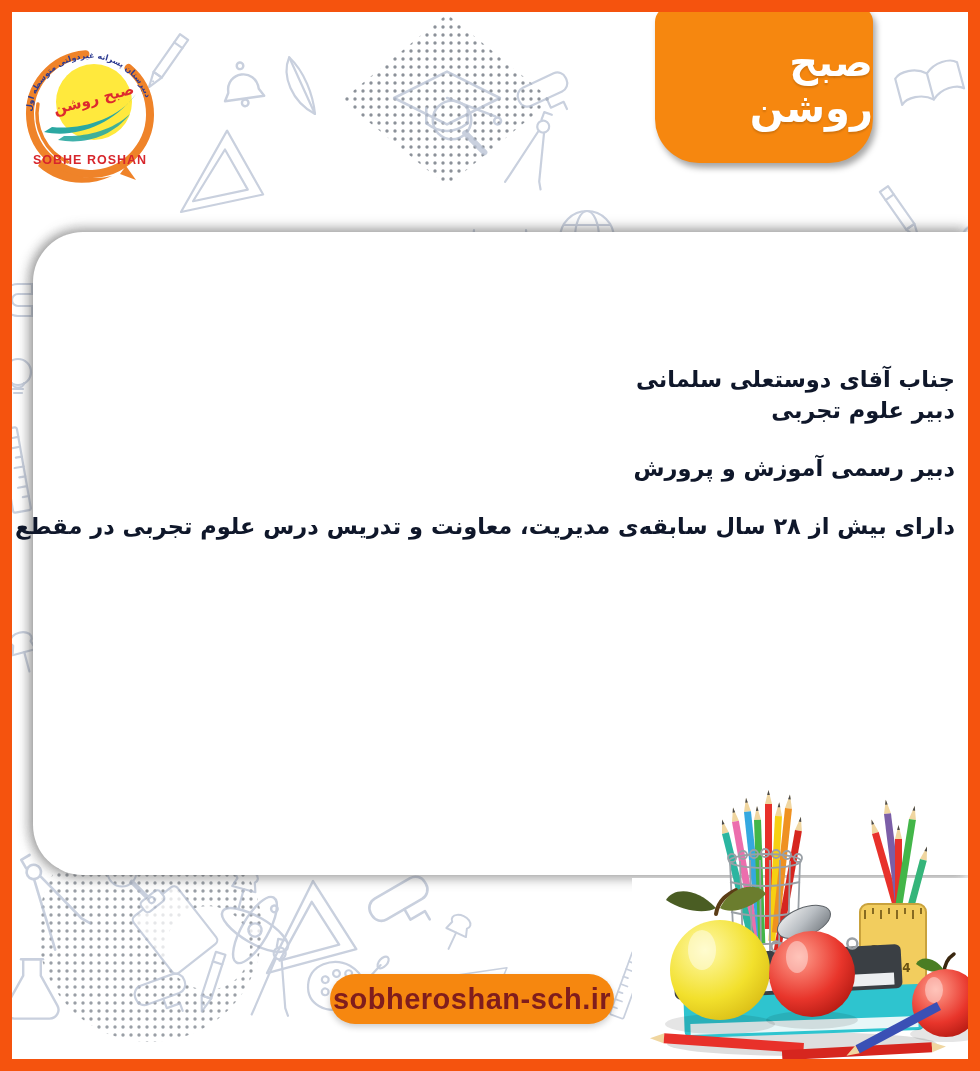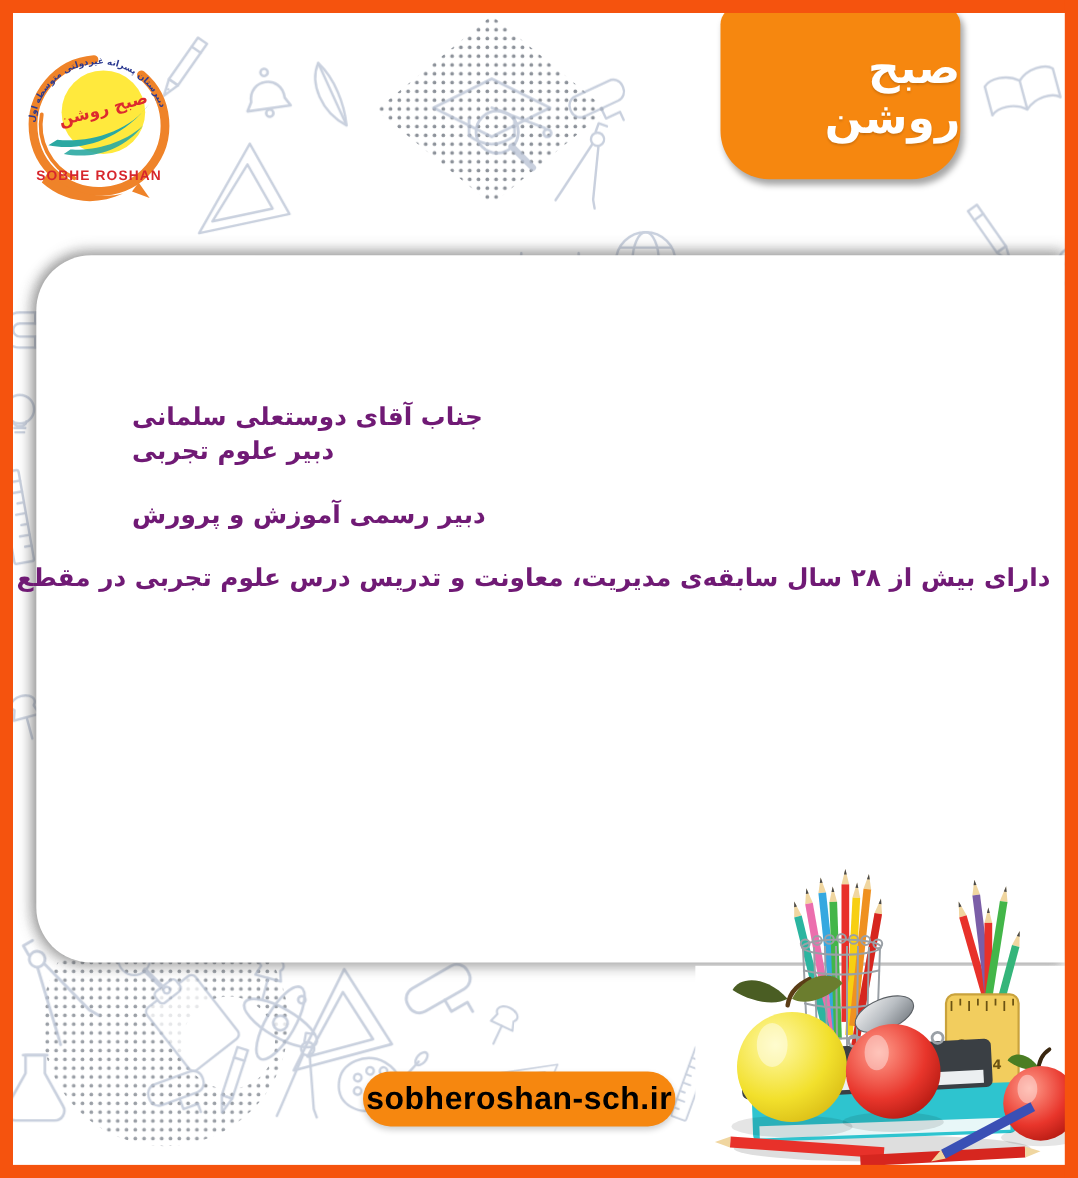--- a/index.html
+++ b/index.html
@@ -11,35 +11,35 @@
   .b.bottom{left:0;top:1059px;width:980px;height:12px;}
   .b.left{left:0;top:0;width:12px;height:1071px;}
   .b.right{left:968px;top:0;width:12px;height:1071px;}
   
   .doodles{position:absolute;left:0;top:0;z-index:1;}
   
   .card{position:absolute;left:33px;top:232px;width:935px;height:643px;background:#ffffff;
         border-radius:50px 0 0 50px;z-index:10;
         box-shadow:0 -5px 12px rgba(80,80,80,.35),-6px 0 12px rgba(80,80,80,.28),0 5px 12px rgba(80,80,80,.3);}
   .card-text{position:absolute;right:25px;left:120px;top:364px;z-index:12;direction:rtl;
-        text-align:left;color:#701a75;font-weight:bold;font-size:22.5px;}
+        text-align:right;color:#0f172a;font-weight:bold;font-size:22.5px;}
   .card-text .h{line-height:31px;white-space:nowrap;}
   .card-text .ln{line-height:31px;margin-top:27px;white-space:nowrap;}
   
   .header-box{position:absolute;left:655px;top:6px;width:218px;height:157px;background:#f6870f;
         border-radius:16px 16px 44px 44px;z-index:30;display:flex;align-items:center;justify-content:center;
         box-shadow:3px 5px 6px rgba(0,0,0,.35);}
   .header-box span{color:#ffffff;font-weight:bold;font-size:40px;direction:rtl;
         text-shadow:0 2px 2px rgba(0,0,0,.15);}
   
   .logo{position:absolute;left:14px;top:40px;z-index:20;}
   
   .pill{position:absolute;left:330px;top:974px;width:284px;height:50px;background:#f6870f;border-radius:26px;
         z-index:25;display:flex;align-items:center;justify-content:center;box-shadow:0 3px 6px rgba(0,0,0,.2);}
-  .pill span{color:#000000;font-weight:bold;font-size:29px;letter-spacing:.5px;
+  .pill span{color:#7f1d1d;font-weight:bold;font-size:29px;letter-spacing:.5px;
         font-family:"Liberation Sans","DejaVu Sans",sans-serif;}
   
   .supplies{position:absolute;left:632px;top:782px;z-index:15;}
 </style>
 </head>
 <body>
 
 <div class="page">
 
   <svg class="doodles" width="980" height="1071" viewBox="0 0 980 1071">

